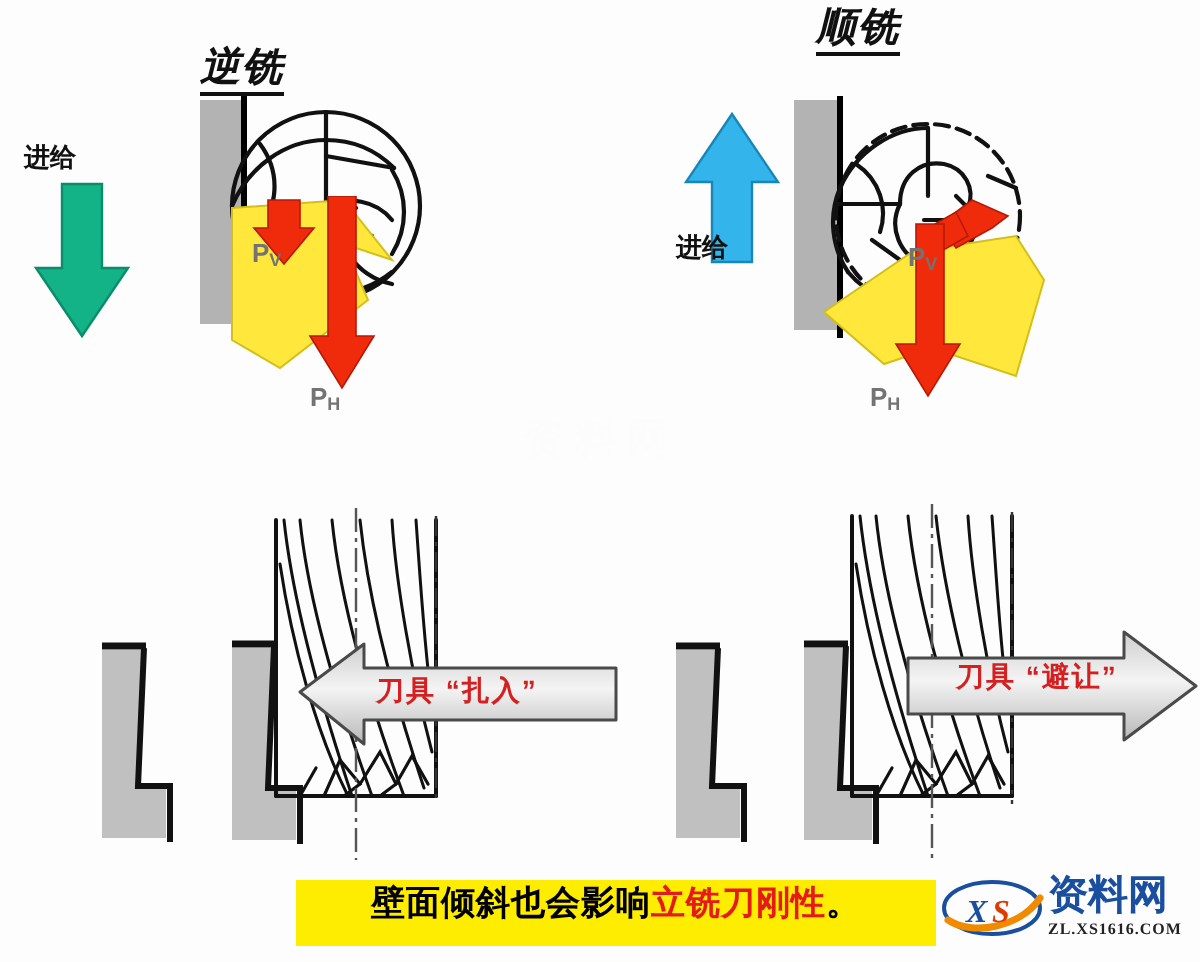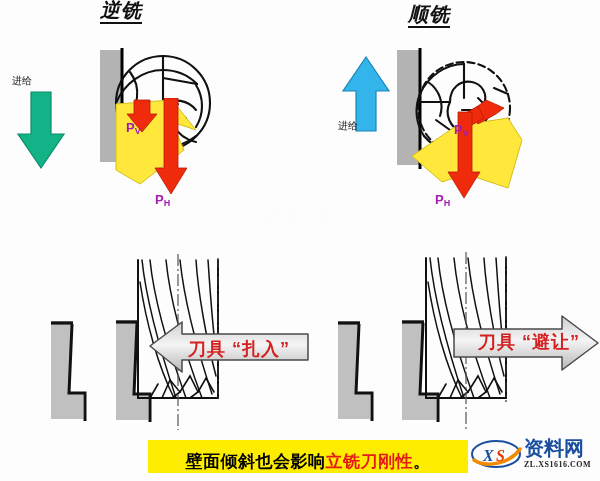--- a/index.html
+++ b/index.html
@@ -25,59 +25,59 @@
     color: #111111;
     letter-spacing: 1px;
     border-bottom: 2px solid #111111;
     padding-bottom: 1px;
     line-height: 1.05;
     white-space: nowrap;
   }
 
   
   .feed-label {
-    font-size: 10px;
-    font-weight: normal;
+    font-size: 13px;
+    font-weight: bold;
     color: #111111;
     white-space: nowrap;
   }
 
   
   .force-label {
     font-size: 13px;
     font-weight: bold;
-    color: #a21caf;
+    color: #737373;
     white-space: nowrap;
   }
   .force-label sub {
     font-size: 9px;
     font-weight: bold;
     vertical-align: baseline;
     position: relative;
     top: 2px;
   }
 
   
   .callout-text {
-    font-size: 18px;
+    font-size: 14px;
     font-weight: bold;
     color: #d42020;
     white-space: nowrap;
     letter-spacing: 1px;
   }
 
   
   #bottom-banner {
     left: 148px;
     top: 440px;
     width: 320px;
     height: 33px;
     background: #ffed00;
     display: flex;
-    align-items: flex-end;
+    align-items: flex-start;
     justify-content: center;
   }
   .banner-text {
     font-size: 17px;
     font-weight: bold;
     color: #000000;
     white-space: nowrap;
     letter-spacing: 0.5px;
   }
   .banner-text .hl { color: #e41b17; }
@@ -123,21 +123,21 @@
 </style>
 </head>
 <body>
 
 <div id="page">
 
   <div id="bg-watermark" class="abs">
     <div class="abs center-wm">资料网</div>
   </div>
 
-  <div class="abs" style="left:100px; top:0;">
+  <div class="abs" style="left:100px; top:24px;">
     <div class="panel-title">逆铣</div>
   </div>
 
   <div class="abs" style="left:12px; top:70px;">
     <span class="feed-label">进给</span>
   </div>
   <svg class="abs" style="left:14px; top:90px;" width="52" height="80" viewBox="0 0 52 80">
     <polygon points="17,2 37,2 37,44 50,44 27,78 4,44 17,44" fill="#14b287" stroke="#0a8d6a" stroke-width="1.2"></polygon>
   </svg>
 

